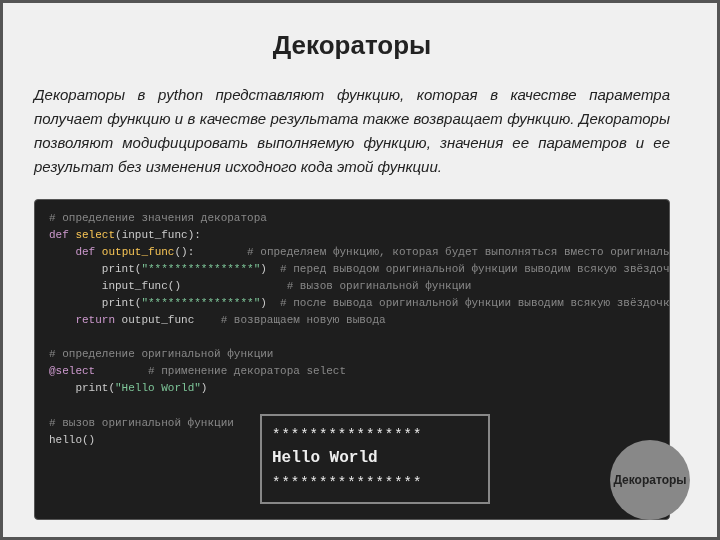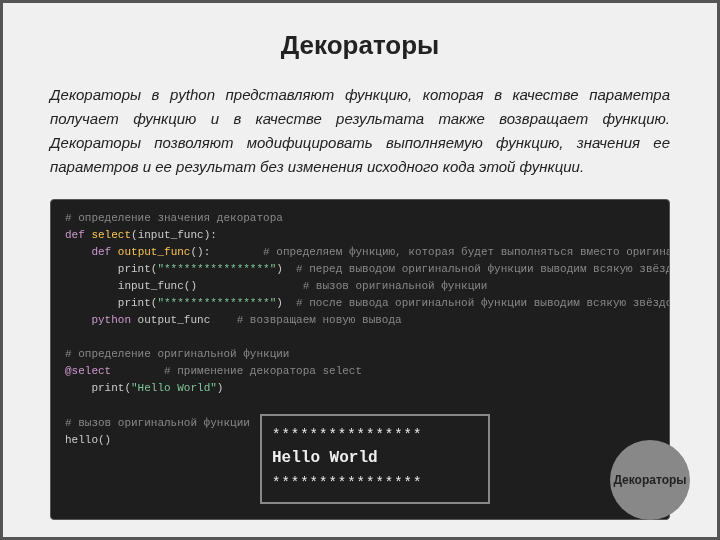--- a/index.html
+++ b/index.html
@@ -14,21 +14,21 @@
     }
 
     .slide {
       width: 720px;
       height: 540px;
       background: #f0f0f0;
       position: relative;
       display: flex;
       flex-direction: column;
       align-items: center;
-      padding: 30px 50px 20px 50px;
+      padding: 30px 50px 20px 34px;
     }
 
     .title {
       font-size: 26px;
       font-weight: bold;
       color: #222;
       margin-bottom: 22px;
       text-align: center;
       font-family: Arial, sans-serif;
     }
@@ -135,21 +135,21 @@
 
   <p class="description">Декораторы в python представляют функцию, которая в качестве параметра получает функцию и в качестве результата также возвращает функцию. Декораторы позволяют модифицировать выполняемую функцию, значения ее параметров и ее результат без изменения исходного кода этой функции.</p>
 
   <div class="code-block">
     <span class="code-line code-comment"># определение значения декоратора</span>
     <span class="code-line"><span class="code-keyword">def</span> <span class="code-def">select</span><span class="code-normal">(input_func):</span></span>
     <span class="code-line"><span class="code-normal">    </span><span class="code-keyword">def</span> <span class="code-def">output_func</span><span class="code-normal">():        </span><span class="code-comment"># определяем функцию, которая будет выполняться вместо оригинальной</span></span>
     <span class="code-line"><span class="code-normal">        print(</span><span class="code-string">"****************"</span><span class="code-normal">)  </span><span class="code-comment"># перед выводом оригинальной функции выводим всякую звёздочки</span></span>
     <span class="code-line"><span class="code-normal">        input_func()                </span><span class="code-comment"># вызов оригинальной функции</span></span>
     <span class="code-line"><span class="code-normal">        print(</span><span class="code-string">"****************"</span><span class="code-normal">)  </span><span class="code-comment"># после вывода оригинальной функции выводим всякую звёздочки</span></span>
-    <span class="code-line"><span class="code-normal">    </span><span class="code-keyword">python</span><span class="code-normal"> output_func    </span><span class="code-comment"># возвращаем новую вывода</span></span>
+    <span class="code-line"><span class="code-normal">    </span><span class="code-keyword">return</span><span class="code-normal"> output_func    </span><span class="code-comment"># возвращаем новую вывода</span></span>
     <span class="code-line">&nbsp;</span>
     <span class="code-line code-comment"># определение оригинальной функции</span>
     <span class="code-line"><span class="code-decorator">@select</span><span class="code-comment">        # применение декоратора select</span></span>
     <span class="code-line"><span class="code-normal">    print(</span><span class="code-string">"Hello World"</span><span class="code-normal">)</span></span>
     <span class="code-line">&nbsp;</span>
     <span class="code-line code-comment"># вызов оригинальной функции</span>
     <span class="code-line code-normal">hello()</span>
   </div>
 
   <div class="terminal-output">

